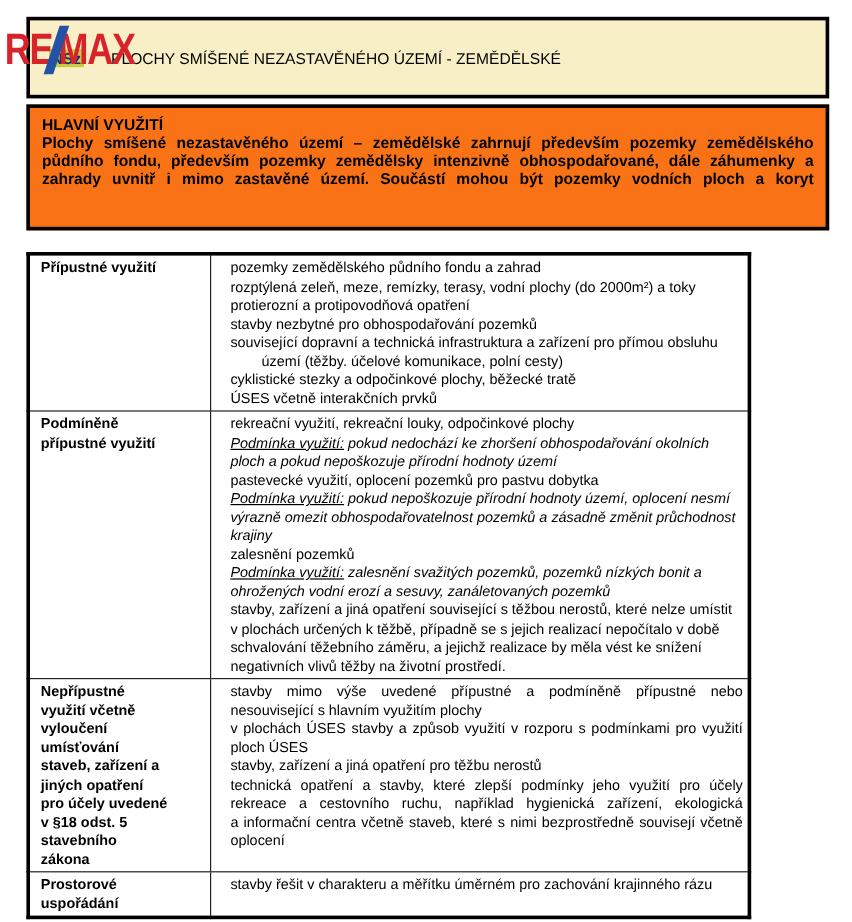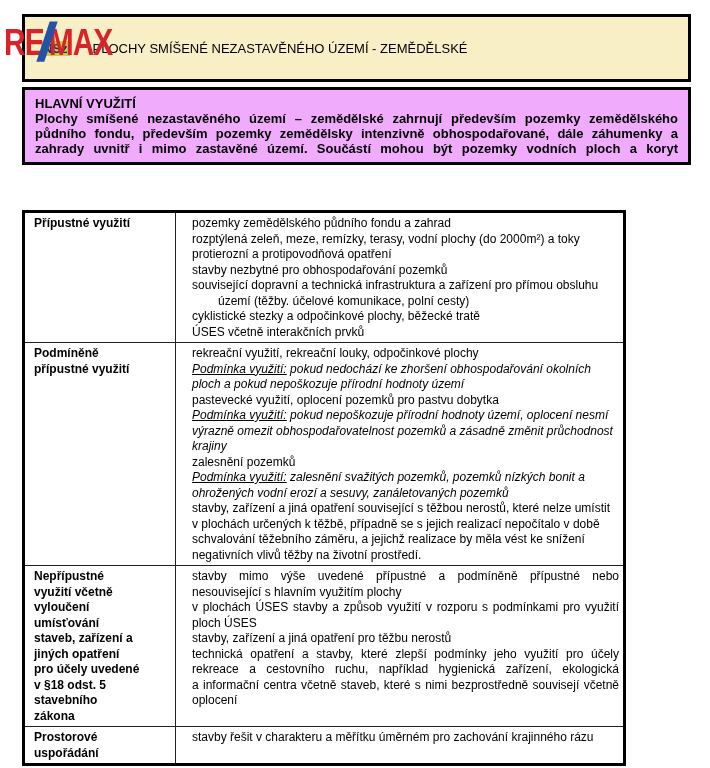--- a/index.html
+++ b/index.html
@@ -15,21 +15,21 @@
         background:#2353a4;transform:skewX(-22deg);}
 
   
   .box{box-sizing:border-box;margin-left:22px;width:669px;border:3px solid #000;}
   .header-box{position:absolute;top:14px;left:0;height:68px;background:#f9efc6;
         display:flex;align-items:center;}
   .zone-code{display:inline-block;margin-left:16px;background:#c9cc3f;color:#1b2a7b;
         font-weight:bold;font-size:13px;padding:0 2px;line-height:15px;}
   .header-title{margin-left:23px;font-weight:normal;font-size:13px;letter-spacing:0;}
 
-  .main-use{position:absolute;top:87px;left:0;height:78px;background:#f0abfc;
+  .main-use{position:absolute;top:87px;left:0;height:105px;background:#f97316;
         padding:6px 10px 6px 10px;}
   .mu-heading{font-weight:bold;font-size:13px;line-height:15px;}
   .mu-par{font-weight:bold;font-size:13px;line-height:15px;}
   .mu-par .jl{text-align:justify;text-align-last:justify;}
 
   
   .lu-table{position:absolute;top:210px;left:22px;width:604px;border-collapse:collapse;
         table-layout:fixed;}
   .lu-table,.lu-table td{border:1px solid #222;}
   .lu-table{border:3px solid #000;}

